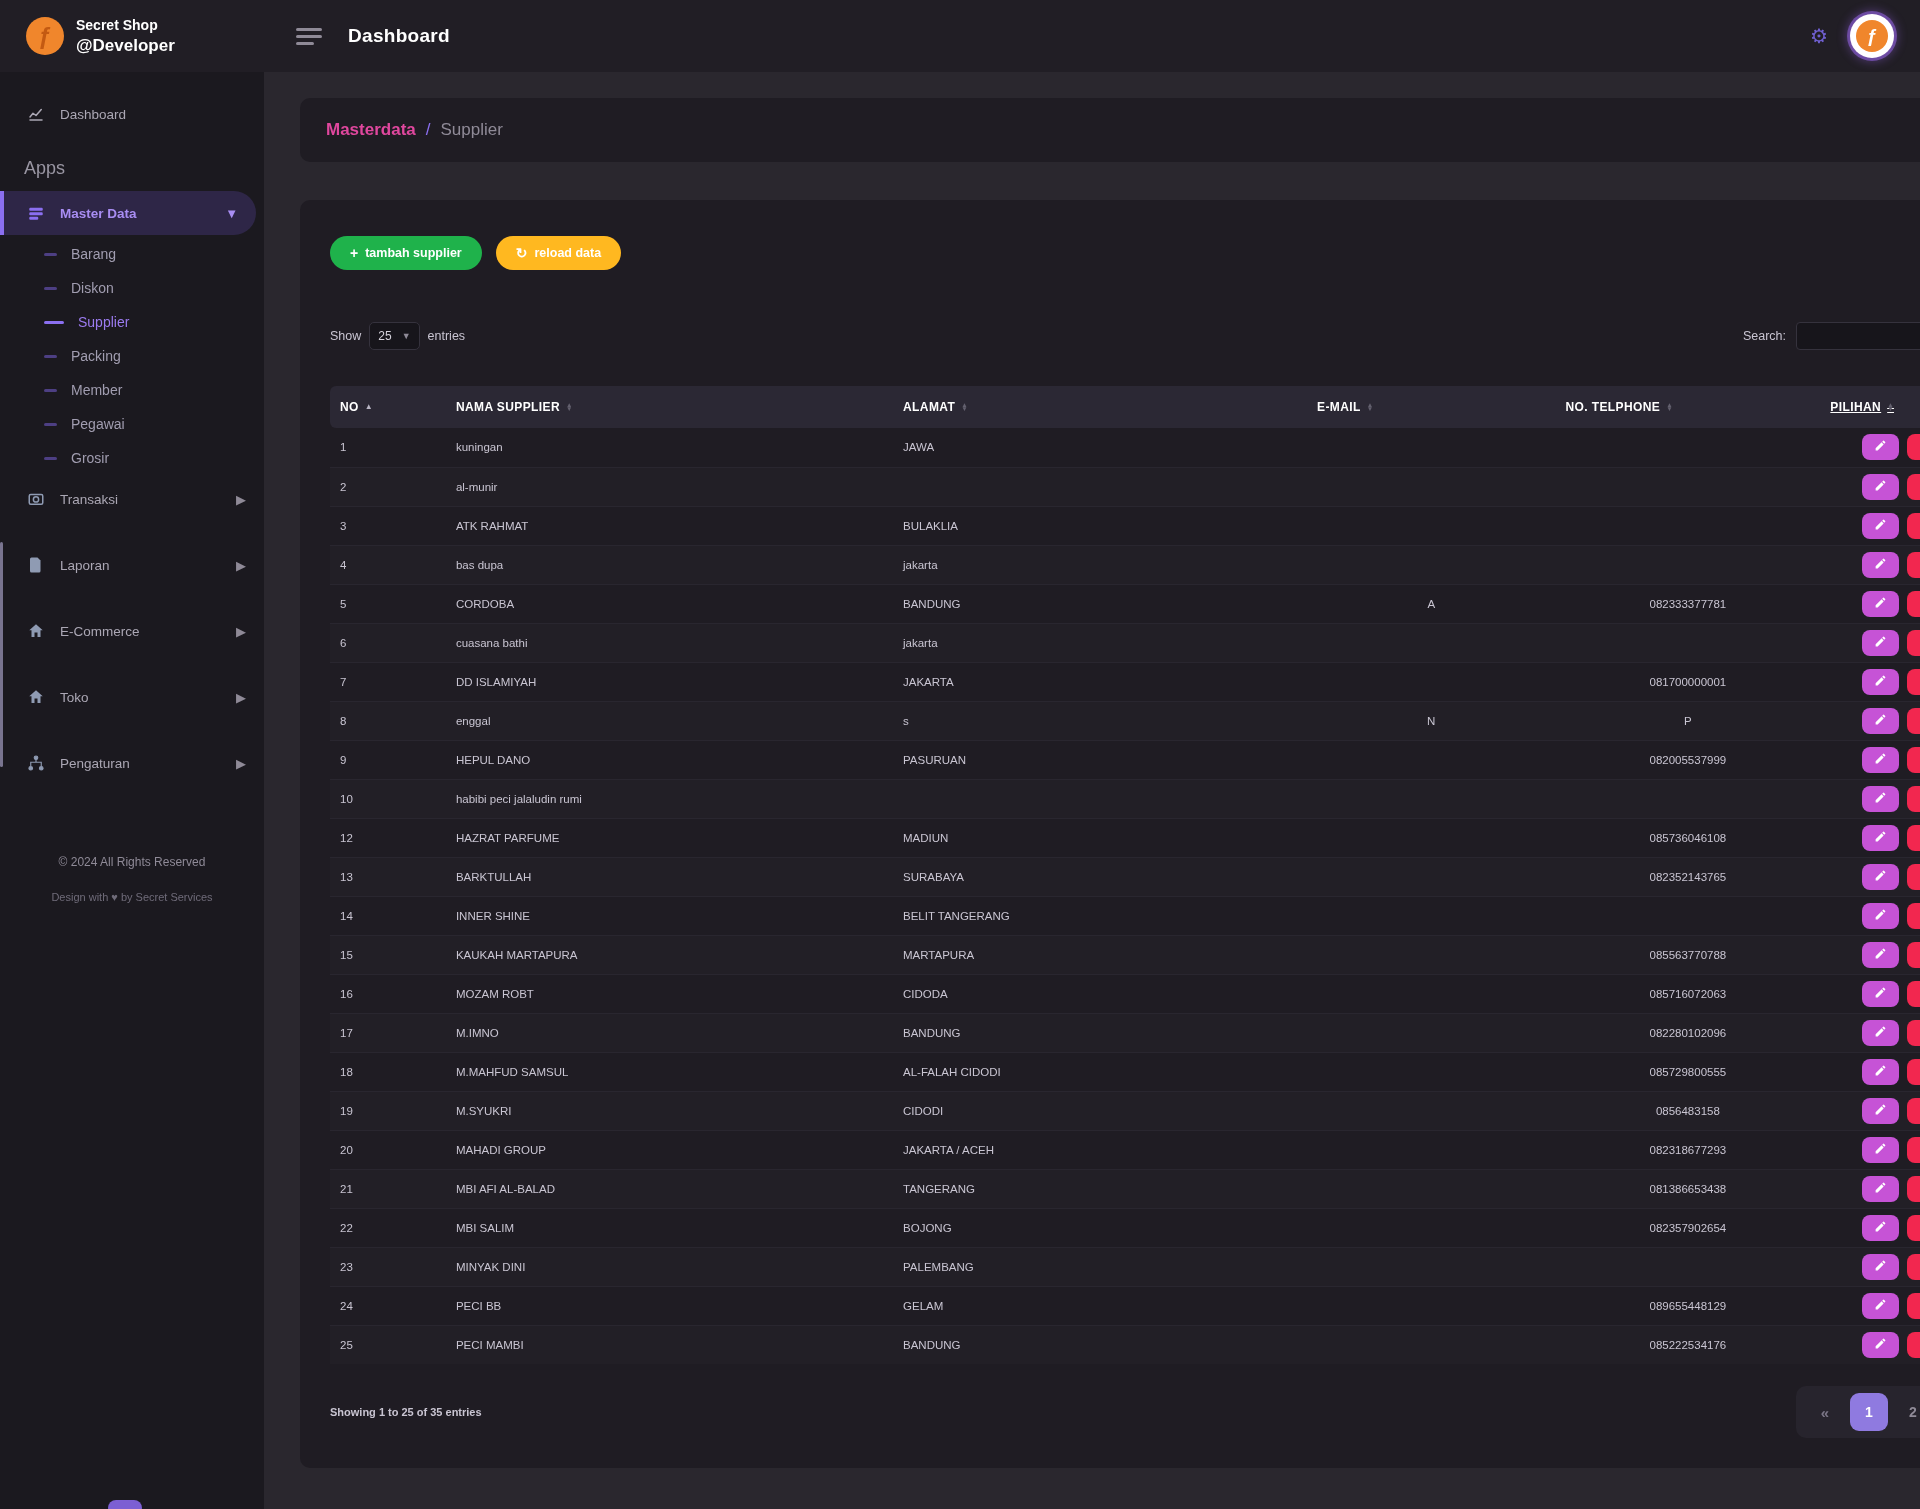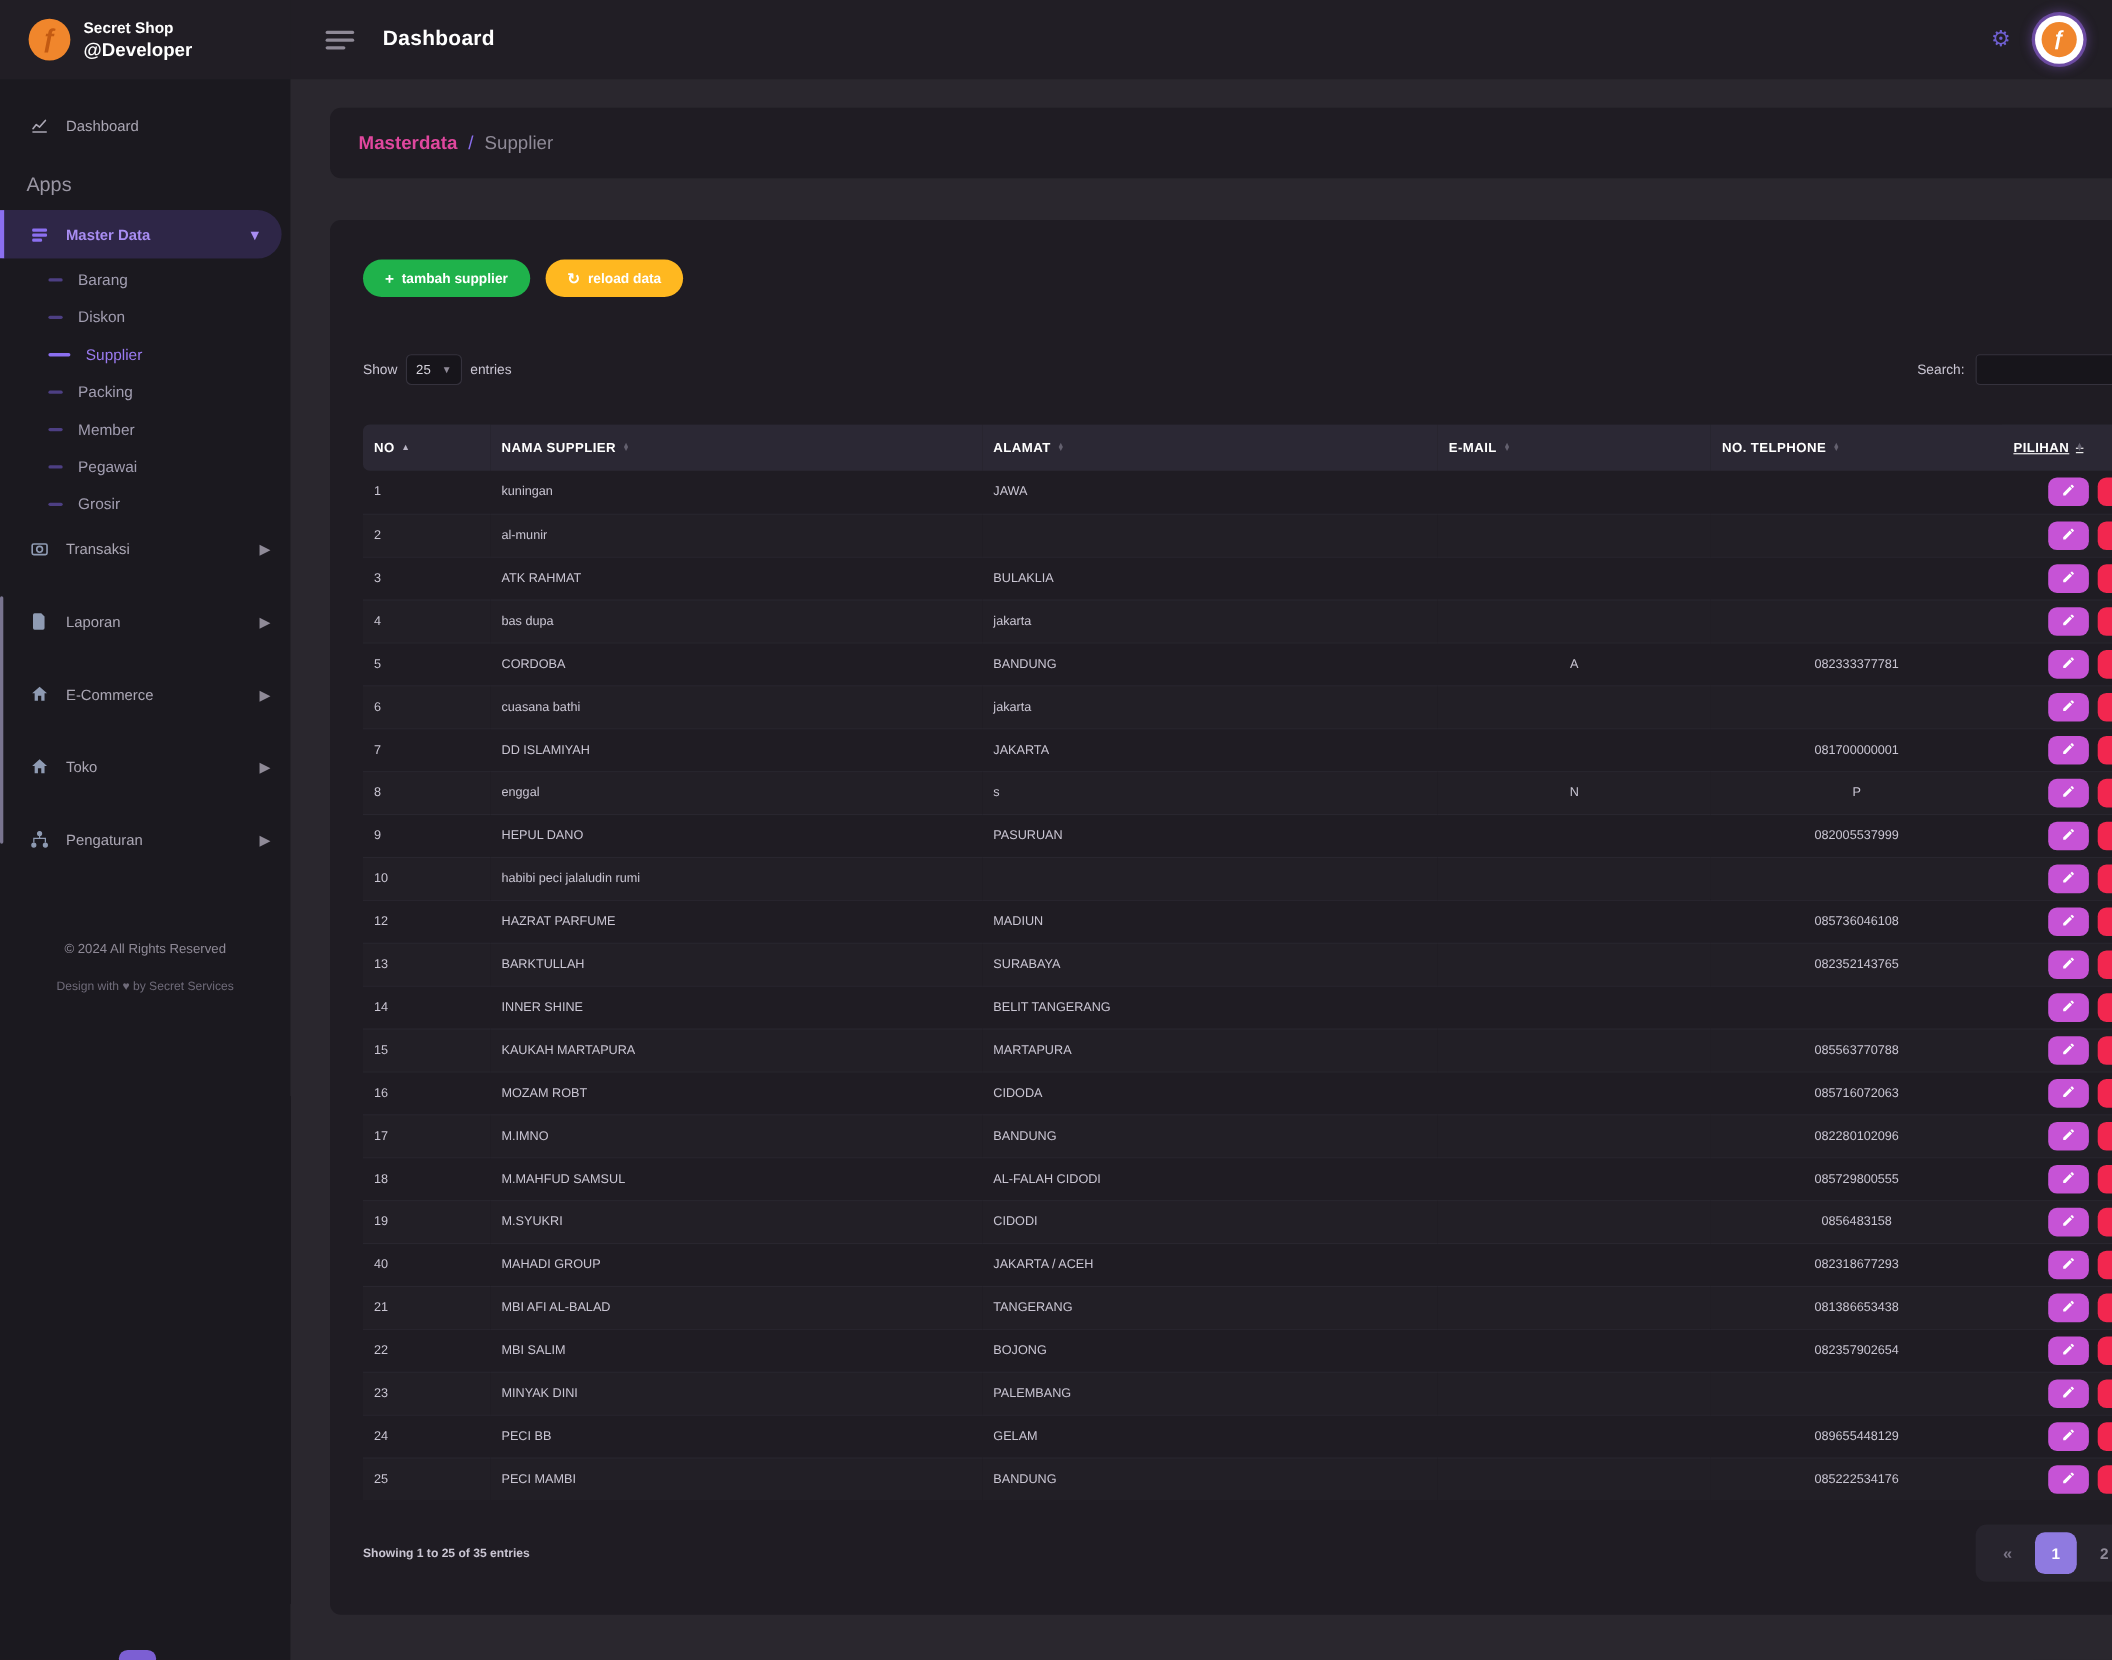--- a/index.html
+++ b/index.html
@@ -636,21 +636,21 @@
                 <span><svg viewBox="0 0 24 24" fill="#ffffff">
                     <path d="M3 17.25V21h3.75L17.8 9.94l-3.75-3.75L3 17.25zM20.7 7.04a1 1 0 0 0 0-1.41l-2.33-2.33a1 1 0 0 0-1.41 0l-1.83 1.83 3.75 3.75 1.82-1.84z"></path>
                   </svg></span>
               </button><button class="act-btn act-del">
                 <span><svg viewBox="0 0 24 24" fill="#ffffff">
                     <path d="M6 19a2 2 0 0 0 2 2h8a2 2 0 0 0 2-2V7H6v12zM19 4h-3.5l-1-1h-5l-1 1H5v2h14V4z"></path>
                   </svg></span>
               </button></td>
           </tr>
           <tr>
-            <td class="al">40</td>
+            <td class="al">20</td>
             <td class="al">MAHADI GROUP</td>
             <td class="al">JAKARTA / ACEH</td>
             <td class="ac"></td>
             <td class="ac">082318677293</td>
             <td class="ac"><button class="act-btn act-edit">
                 <span><svg viewBox="0 0 24 24" fill="#ffffff">
                     <path d="M3 17.25V21h3.75L17.8 9.94l-3.75-3.75L3 17.25zM20.7 7.04a1 1 0 0 0 0-1.41l-2.33-2.33a1 1 0 0 0-1.41 0l-1.83 1.83 3.75 3.75 1.82-1.84z"></path>
                   </svg></span>
               </button><button class="act-btn act-del">
                 <span><svg viewBox="0 0 24 24" fill="#ffffff">

